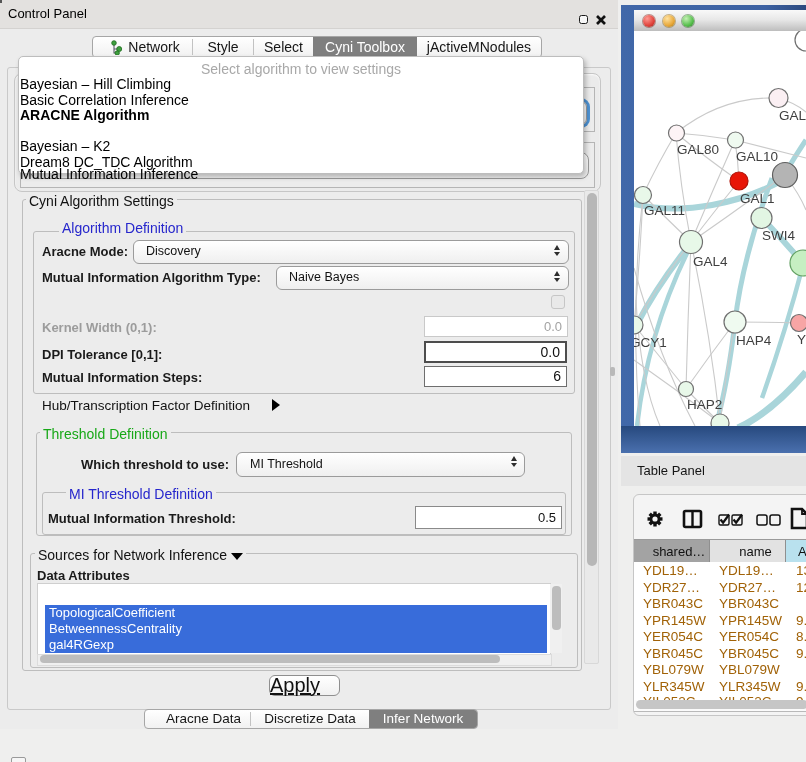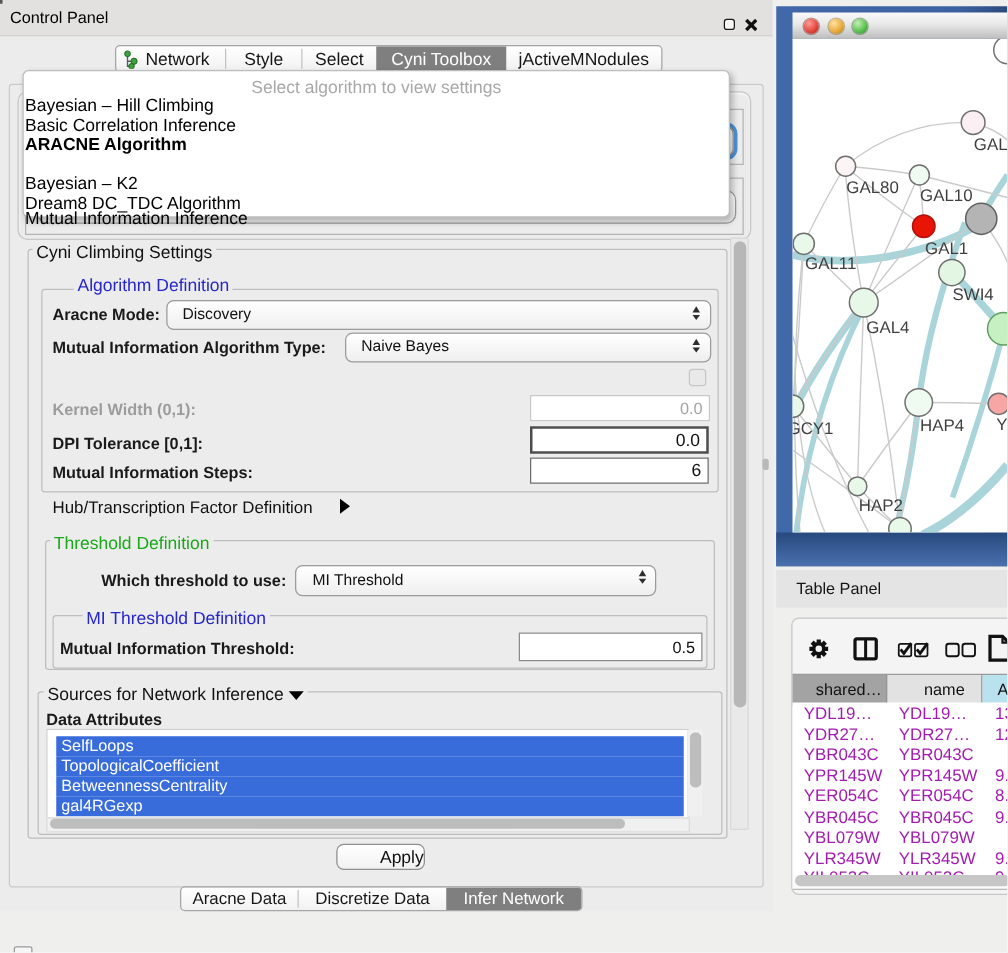--- a/index.html
+++ b/index.html
@@ -43,23 +43,23 @@
 #sbtrack{left:584px;top:190px;width:13px;height:472px;background:#e9e9e9;border:1px solid #d8d8d8;border-radius:2px;}
 #sbthumb{left:587px;top:193px;width:10px;height:373px;background:#b7b7b7;border-radius:5px;}
 
 #list{left:37px;top:583px;width:512px;height:70px;background:#fff;border:1px solid #cfcfcf;overflow:hidden;}
 .li{position:absolute;left:7px;width:498px;height:16px;background:#386cda;color:#fff;font-size:13px;padding-left:4px;line-height:16px;}
 #lvsb{left:550px;top:584px;width:12px;height:69px;background:#f0f0f0;}
 #lvthumb{left:552px;top:586px;width:9px;height:44px;background:#bdbdbd;border-radius:4px;}
 #lhsb{left:37px;top:654px;width:513px;height:10px;background:#f0f0f0;border:1px solid #dcdcdc;}
 #lhthumb{left:40px;top:655px;width:460px;height:8px;background:#bdbdbd;border-radius:4px;}
 
-#apply{left:269px;top:675px;width:69px;height:19px;border:1px solid #8f8f8f;border-radius:6px;background:linear-gradient(#ffffff,#f1f1f1);text-align:right;font-size:14px;color:#111;line-height:19px;}
-
-.tabbar{position:absolute;background:linear-gradient(#ffffff,#f1f1f1);border:1px solid #a6a6a6;border-radius:4px;overflow:hidden;display:flex;}
+#apply{left:269px;top:675px;width:69px;height:19px;border:1px solid #8f8f8f;border-radius:6px;background:linear-gradient(#ffffff,#f1f1f1);text-align:left;font-size:20px;color:#111;line-height:19px;text-decoration:underline;}
+
+.tabbar{position:absolute;background:linear-gradient(#ffffff,#f1f1f1);border:1px solid #a6a6a6;border-radius:4px;overflow:hidden;display:flex;padding-left:12px;}
 .tab{font-size:14px;color:#161616;text-align:center;line-height:20px;white-space:nowrap;}
 .tab.sel{background:#7f7f7f;color:#fff;}
 .tsep{width:1px;background:#c2c2c2;margin:2px 0;}
 #toptabs{left:92px;top:36px;height:20px;}
 #bottabs{left:144px;top:709px;height:18px;}
 #bottabs .tab{line-height:18px;font-size:13.5px;}
 
 #popup{left:18px;top:56px;width:564px;height:116px;background:#fff;border:1px solid #bdbdbd;border-radius:5px;box-shadow:2px 3px 5px rgba(0,0,0,.25);}
 #popup .hint{position:absolute;left:0;width:564px;top:4px;text-align:center;color:#a8a8a8;font-size:14px;}
 #popup .it{position:absolute;left:1px;font-size:14px;color:#000;white-space:nowrap;}
@@ -70,21 +70,21 @@
 #netwin{left:621px;top:5px;width:185px;height:448px;background:linear-gradient(90deg,#4168a9 0%,#3c61a1 78%,#2c4a7f 100%);}
 #netwin .botband{position:absolute;left:0;top:421px;width:185px;height:27px;background:linear-gradient(#27497e,#4a70ae);}
 #mactitle{left:634px;top:10px;width:172px;height:21px;background:linear-gradient(#f9f9f9 0%,#e8e8e8 45%,#c9c9c9 85%,#bdbdbd 100%);border-bottom:1px solid #8a8a8a;}
 .light{position:absolute;top:15px;width:12px;height:12px;border-radius:50%;}
 #canvas{left:634px;top:31px;width:172px;height:395px;background:#fff;overflow:hidden;}
 #tp-title{left:621px;top:456px;width:185px;height:30px;background:#e4e4e4;}
 #tp-title .t{position:absolute;left:16px;top:7px;font-size:13px;color:#151515;}
 #tablewin{left:633px;top:494px;width:190px;height:220px;background:#f4f4f4;border:1px solid #c6c6c6;border-radius:6px;}
 #thead{left:634px;top:539px;width:172px;height:24px;border-top:1px solid #9a9a9a;border-bottom:1px solid #9a9a9a;}
 .hc{position:absolute;top:0;height:24px;font-size:13px;color:#111;text-align:center;line-height:24px;}
-.trow{position:absolute;font-size:13.5px;color:#a21caf;white-space:nowrap;}
+.trow{position:absolute;font-size:13.5px;color:#a16207;white-space:nowrap;}
 #tbhsb{left:634px;top:700px;width:172px;height:11px;background:#fbfbfb;border-bottom:1px solid #b9b9b9;}
 #tbhthumb{left:636px;top:700px;width:172px;height:9px;background:#c6c6c6;border-radius:5px;}
 #divdot{left:610px;top:367px;width:5px;height:9px;background:#b9b9b9;border-radius:2px;}
 #blcb{left:11px;top:757px;width:13px;height:10px;border:1px solid #9a9a9a;border-radius:2px;background:#f6f6f6;}
 #tlmark{left:0px;top:0px;width:2px;height:3px;background:#555;}
 </style>
 </head>
 <body>
 <div id="root">
 
@@ -102,21 +102,21 @@
       </svg>
     </div>
   <div id="panel" class="abs"></div>
   <div id="bigbox" class="abs"></div>
   <div id="ibox1" class="abs innerbox"></div>
   <div id="ibox2" class="abs innerbox"></div>
   <div id="combo1" class="abs combo"></div>
   <div id="combo2" class="abs combo"></div>
 
   <div id="cas" class="abs group"></div>
-  <span class="glabel" style="left:26px;top:193px;">Cyni Climbing Settings</span>
+  <span class="glabel" style="left:26px;top:193px;">Cyni Algorithm Settings</span>
   <div id="gad" class="abs group"></div>
   <span class="glabel blab" style="left:39px;top:220px;">Algorithm Definition</span>
 
   <span class="rowlab" style="left:42px;top:244px;">Aracne Mode:</span>
   <div class="abs combo" style="left:133px;top:240px;width:434px;height:22px;"></div>
   <span class="cval" style="left:146px;top:244px;">Discovery</span>
   <div class="arrows abs" style="left:554px;top:245px;">
       <div class="up"></div>
       <div class="dn"></div>
     </div>
@@ -155,21 +155,20 @@
 
   <div id="gmi" class="abs group"></div>
   <span class="glabel blab" style="left:46px;top:486px;">MI Threshold Definition</span>
   <span class="rowlab" style="left:48px;top:511px;">Mutual Information Threshold:</span>
   <div class="field" style="left:415px;top:506px;width:140px;height:21px;border:1px solid #8a8a8a;padding-right:5px;line-height:21px;">0.5</div>
 
   <div id="gsrc" class="abs group"></div>
   <span class="glabel" style="left:35px;top:547px;">Sources for Network Inference <span class="tri-d" style="border-left-width:6px;border-right-width:6px;border-top-width:7px;"></span></span>
   <span class="rowlab" style="left:37px;top:568px;">Data Attributes</span>
   <div id="list" class="abs">
-    <div class="li" style="top:5px;">SelfLoops</div>
     <div class="li" style="top:21px;">TopologicalCoefficient</div>
     <div class="li" style="top:37px;">BetweennessCentrality</div>
     <div class="li" style="top:53px;">gal4RGexp</div>
   </div>
   <div id="lvsb" class="abs"></div>
   <div id="lvthumb" class="abs"></div>
   <div id="lhsb" class="abs"></div>
   <div id="lhthumb" class="abs"></div>
 
   <div id="sbtrack" class="abs"></div>

